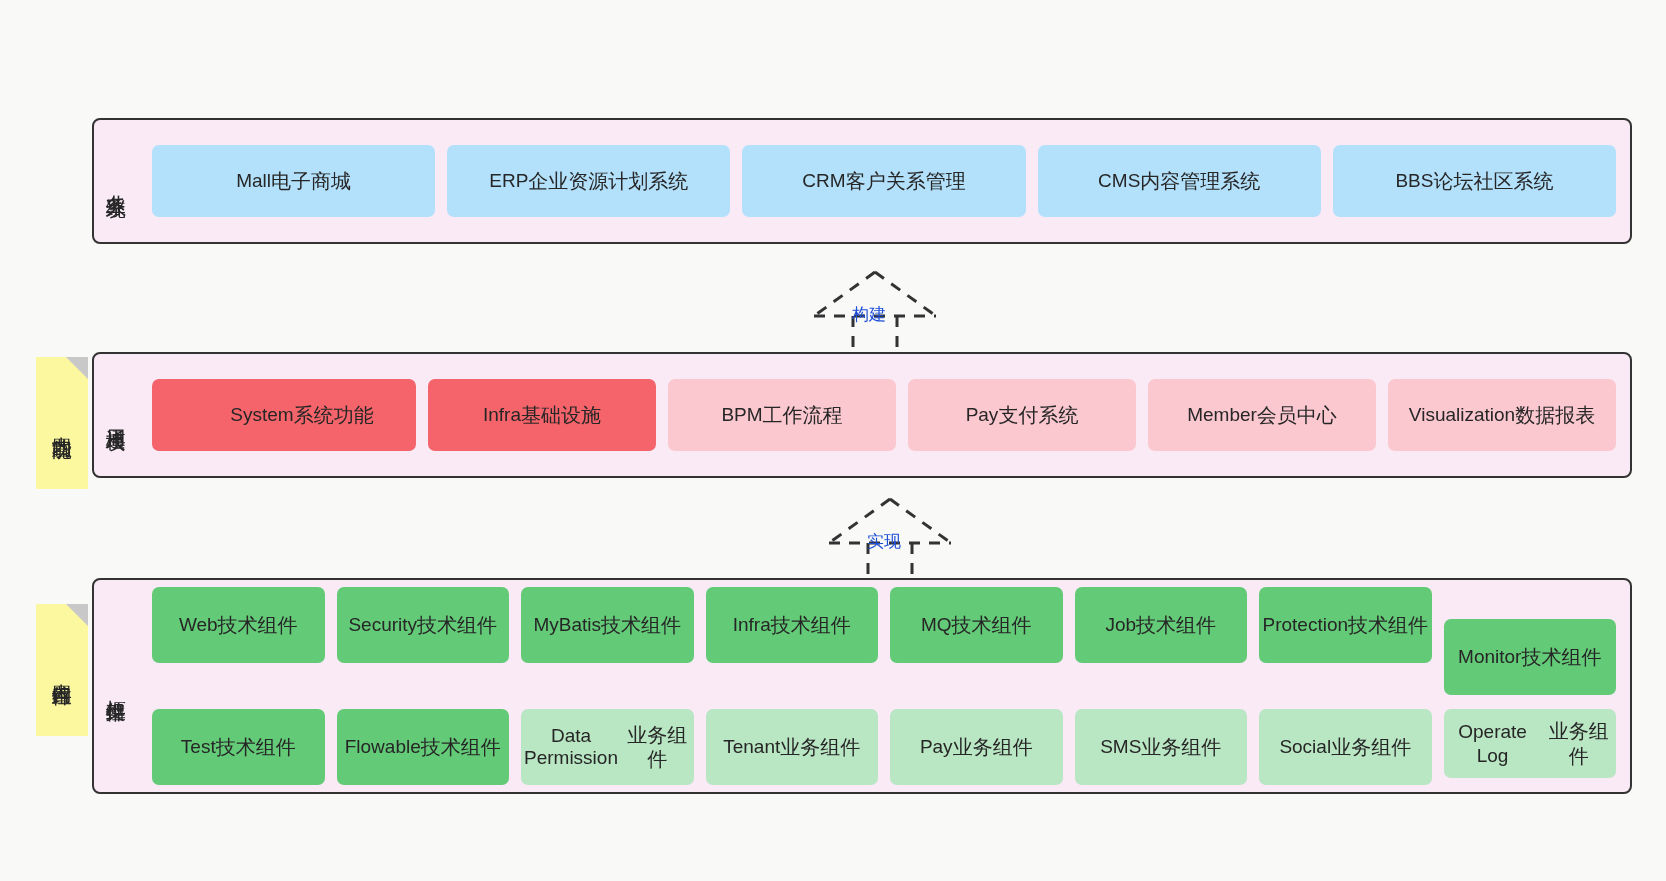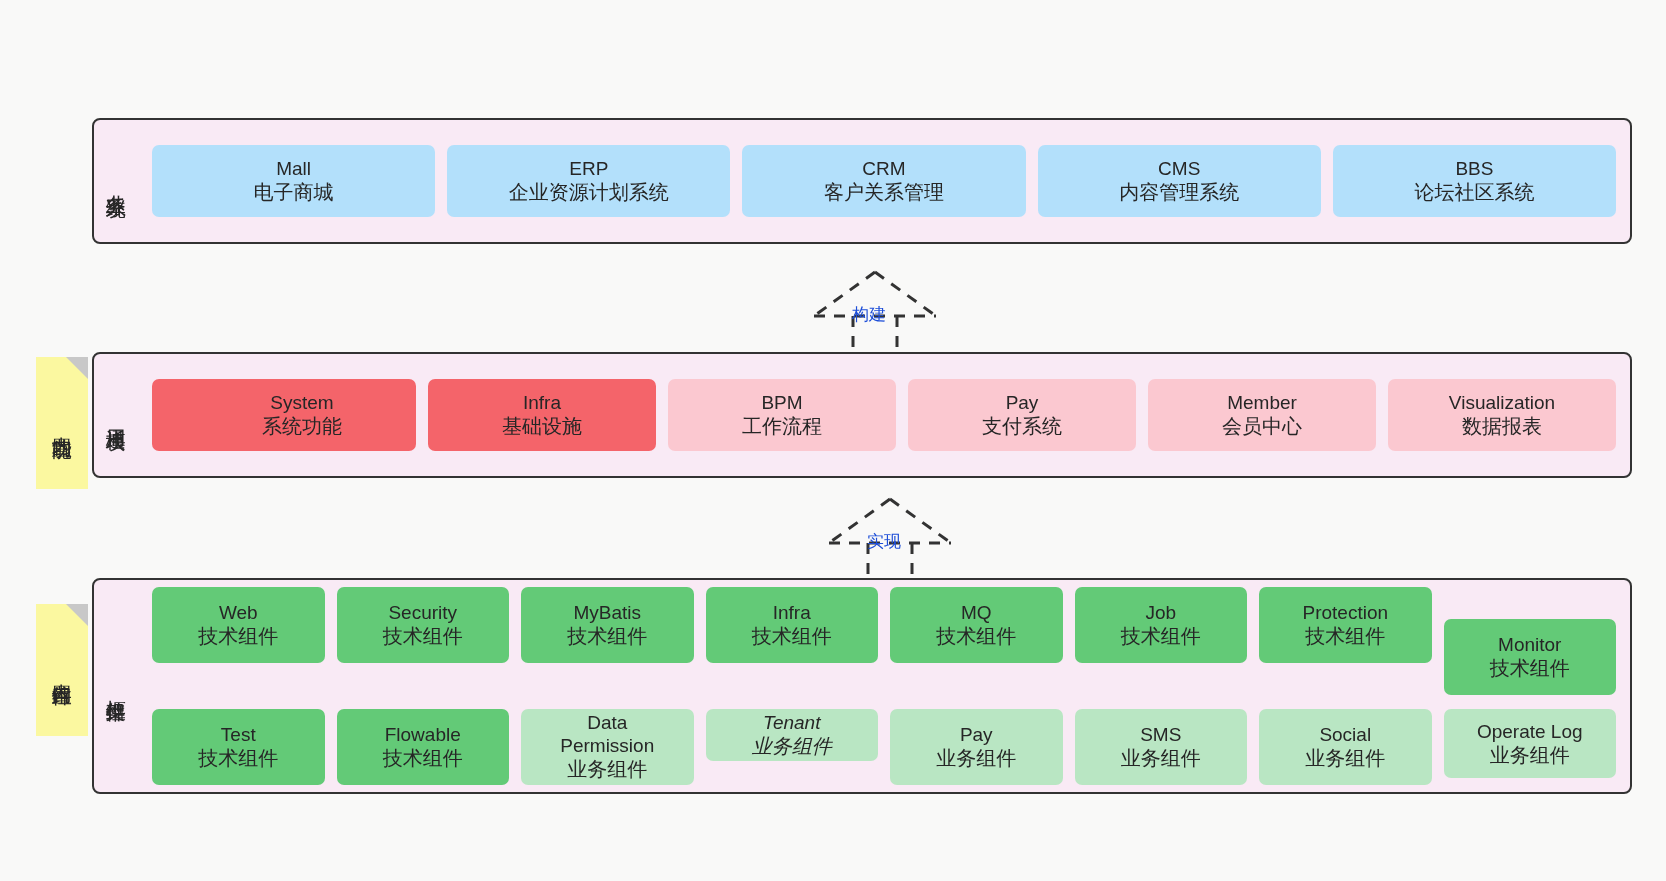--- a/index.html
+++ b/index.html
@@ -52,21 +52,21 @@
     display: flex;
     gap: 12px;
     align-items: stretch;
   }
   .row > .cell { flex: 1 1 0; }
 
   
   .cell {
     border-radius: 7px;
     display: flex;
-    flex-direction: column;
+    flex-direction: row;
     align-items: center;
     justify-content: center;
     text-align: center;
     line-height: 1.22;
     color: #262626;
   }
   .cell .t1 { font-size: 19px; }
   .cell .t2 { font-size: 20px; }
   .cell.two-line-title .t1 { line-height: 1.18; }
 
@@ -254,21 +254,21 @@
           <span class="t2">技术组件</span>
         </div>
         <div class="cell green" style="height:76px;">
           <span class="t1">Flowable</span>
           <span class="t2">技术组件</span>
         </div>
         <div class="cell greenlight two-line-title" style="height:76px;">
           <span class="t1" style="max-width:100px;">Data Permission</span>
           <span class="t2">业务组件</span>
         </div>
-        <div class="cell greenlight" style="height:52px;font-style:italic;">
+        <div class="cell greenlight" style="height:76px;">
           <span class="t1">Tenant</span>
           <span class="t2">业务组件</span>
         </div>
         <div class="cell greenlight" style="height:76px;">
           <span class="t1">Pay</span>
           <span class="t2">业务组件</span>
         </div>
         <div class="cell greenlight" style="height:76px;">
           <span class="t1">SMS</span>
           <span class="t2">业务组件</span>

